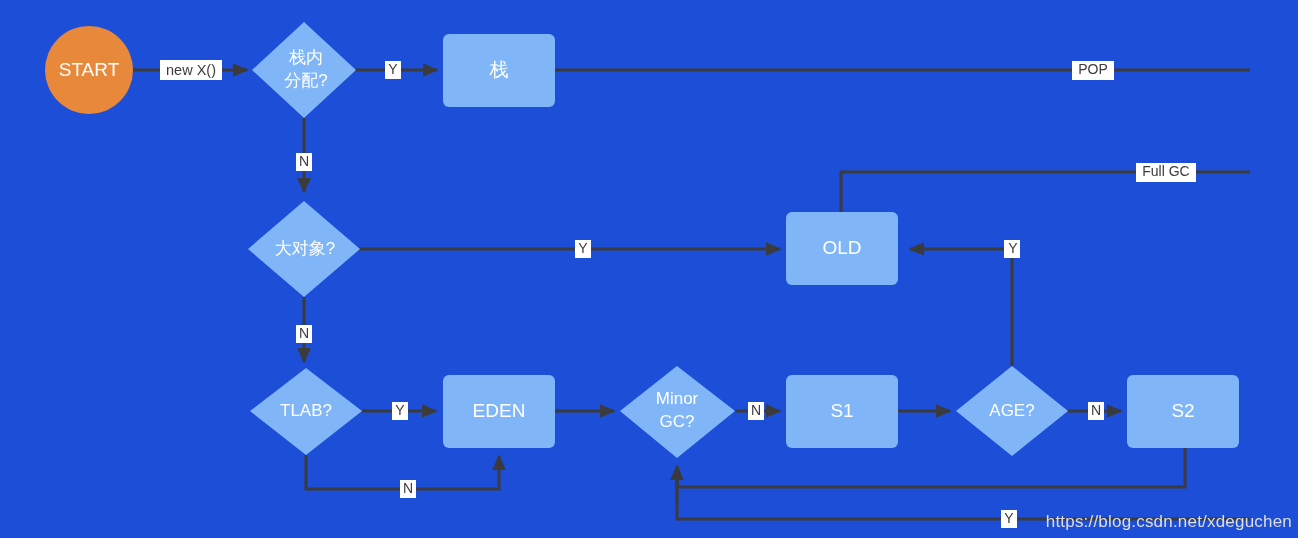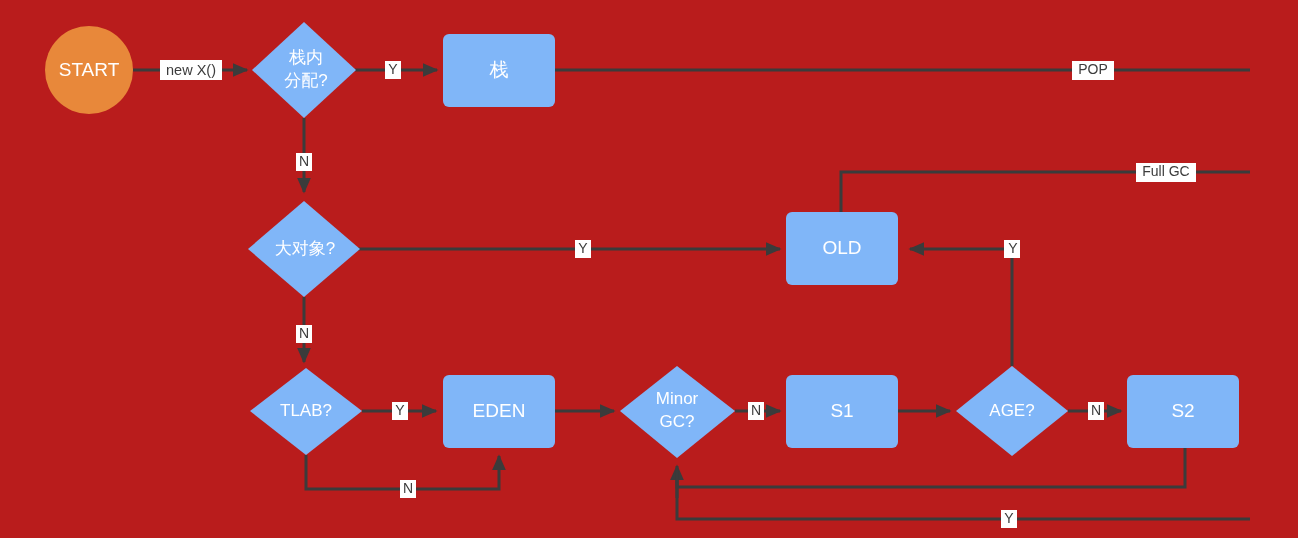--- a/index.html
+++ b/index.html
@@ -5,21 +5,21 @@
 <style>
   html, body {
     margin: 0;
     padding: 0;
     background: #ffffff;
   }
   #canvas-wrap {
     position: relative;
     width: 1298px;
     height: 538px;
-    background: #b91c1c;
+    background: #1d4ed8;
     overflow: hidden;
     font-family: "Liberation Sans", "DejaVu Sans", sans-serif;
   }
   svg.flow {
     position: absolute;
     left: 0;
     top: 0;
     width: 1298px;
     height: 538px;
   }
@@ -233,14 +233,15 @@
       <text class="edge-label" x="1096" y="411">N</text>
     </g>
 
     <g>
       <rect x="1001" y="510" width="16" height="18" fill="#ffffff"></rect>
       <text class="edge-label" x="1009" y="519">Y</text>
     </g>
 
   </svg>
 
+  <div class="watermark">https://blog.csdn.net/xdeguchen</div>
 
 </div>
 
 </body></html>

